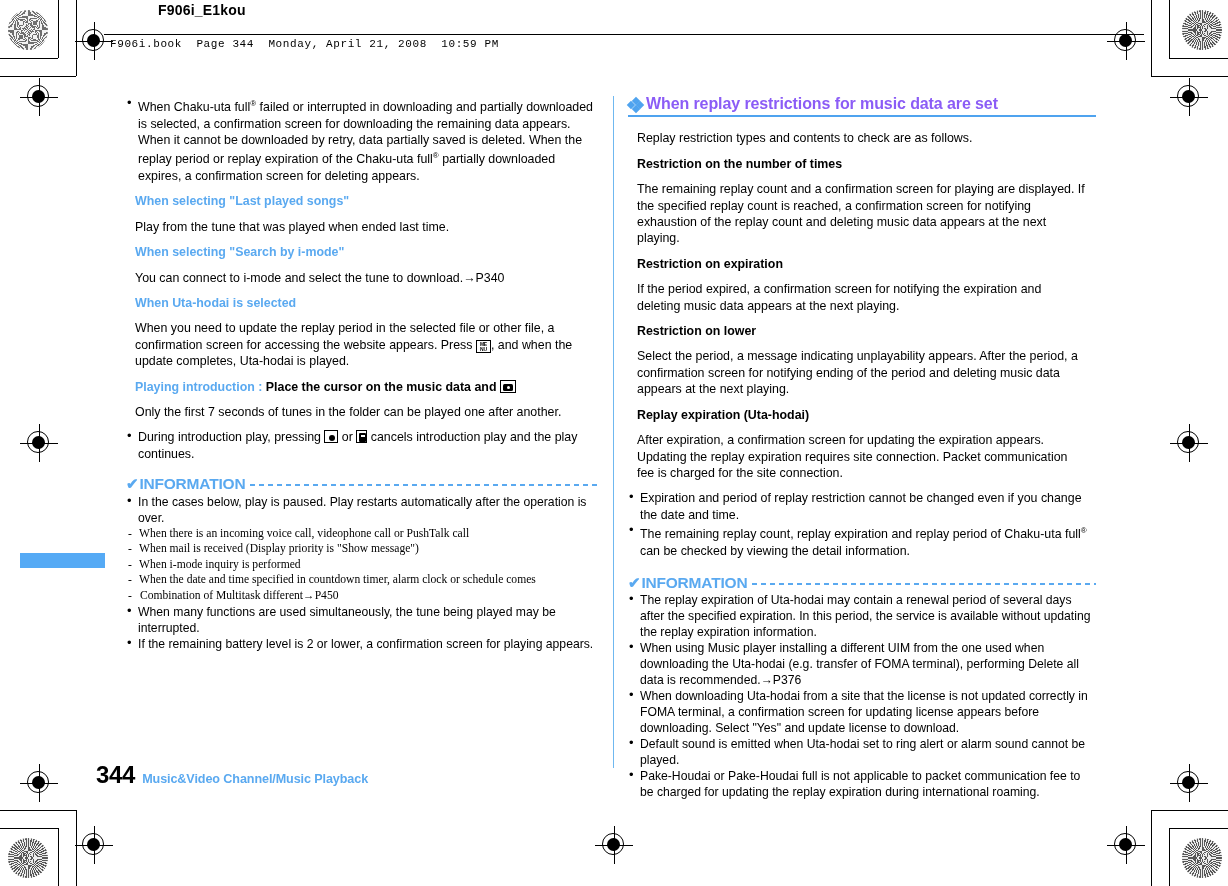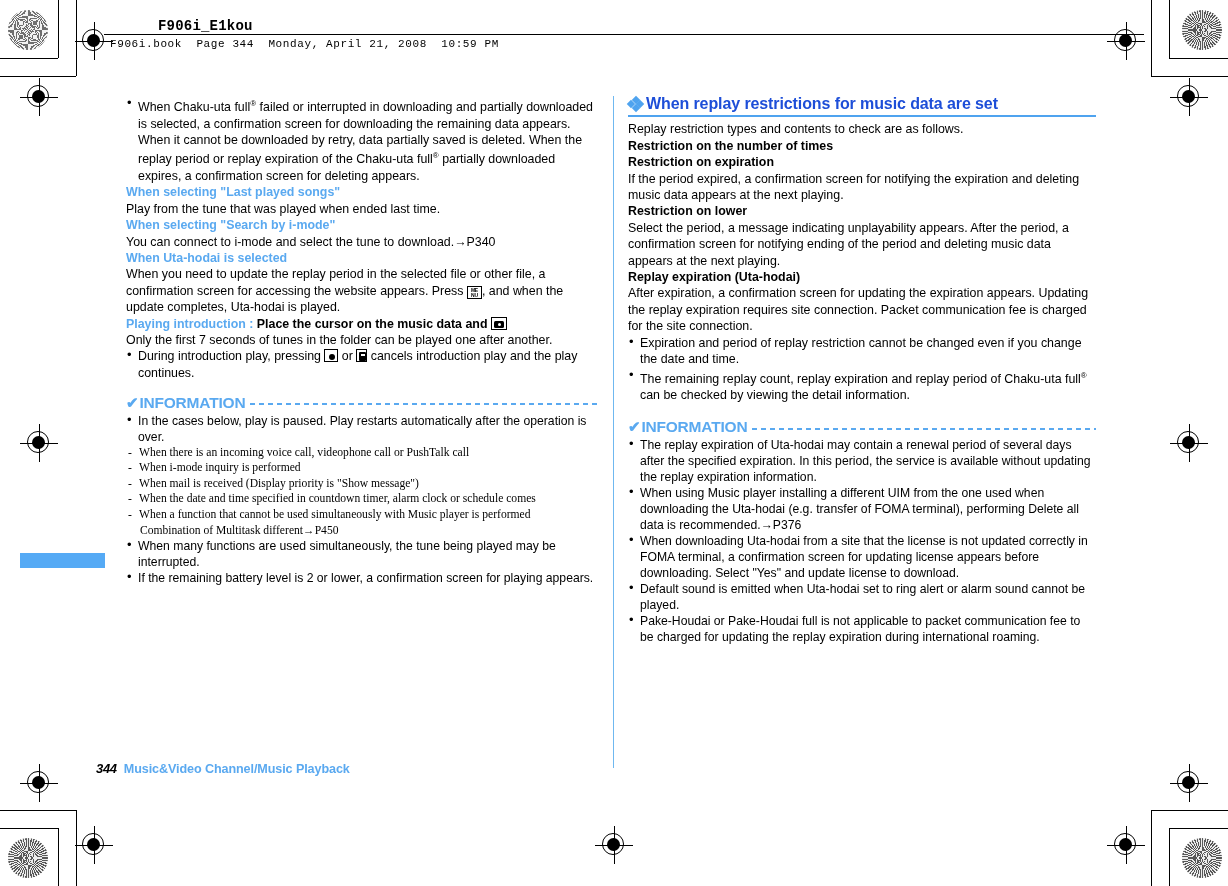--- a/index.html
+++ b/index.html
@@ -62,22 +62,22 @@
     opacity: .85;
   }
   .rosette.fine {
     background:
       repeating-conic-gradient(#555 0deg 2deg, #f0f0f0 2deg 4deg);
   }
 
   
   .header-code {
     position: absolute;
-    left: 158px; top: 18px;
-    font-family: Liberation Mono, monospace;
+    left: 158px; top: 2px;
+    font-family: Liberation Sans, sans-serif;
     font-weight: bold;
     font-size: 14px;
     letter-spacing: .2px;
   }
   .header-rule {
     position: absolute;
     left: 104px; top: 34px;
     width: 1040px; height: 1px;
     background: #000;
   }
@@ -126,34 +126,34 @@
     font-size: 11.6px;
     line-height: 15.6px;
   }
   ul.d > li::before {
     content: "-";
     position: absolute;
     left: 2px; top: 0;
   }
   ul.d > li .cont { display: block; padding-left: 1px; }
 
-  p { margin: 0; }
+  p { margin: 9px; }
 
   .blue-sub {
     color: #5aa9f0;
     font-weight: bold;
   }
   .bold { font-weight: bold; }
 
   
   .sec-head {
     display: flex;
-    align-items: center;
+    align-items: flex-end;
     gap: 3px;
-    color: #1d4ed8;
+    color: #8b5cf6;
     font-weight: bold;
     font-size: 16px;
     letter-spacing: -0.1px;
   }
   .sec-rule {
     margin-top: 3px;
     height: 2px;
     background: #4fa3ef;
     width: 100%;
   }
@@ -274,23 +274,22 @@
   
   .footer {
     position: absolute;
     left: 96px; top: 761px;
     display: flex;
     align-items: baseline;
     gap: 7px;
   }
   .footer .pg {
     font-weight: bold;
-    font-size: 13px;
+    font-size: 24px;
     letter-spacing: -0.3px;
-    font-style: italic;
   }
   .footer .chap {
     color: #5aa9f0;
     font-weight: bold;
     font-size: 12.6px;
     letter-spacing: -0.1px;
   }
 
   .tab-marker {
     position: absolute;
@@ -435,24 +434,24 @@
       <span>INFORMATION</span>
     <span class="dashes"></span>
   </div>
 
   <div class="info-block">
     <ul class="b">
       <li>In the cases below, play is paused. Play restarts automatically after the operation is over.</li>
     </ul>
     <ul class="d">
       <li>When there is an incoming voice call, videophone call or PushTalk call</li>
+      <li>When mail is received (Display priority is "Show message")</li>
       <li>When i-mode inquiry is performed</li>
-      <li>When mail is received (Display priority is "Show message")</li>
       <li>When the date and time specified in countdown timer, alarm clock or schedule comes</li>
-      <li><span>When a function that cannot be used simultaneously with Music player is performed</span><span class="cont">Combination of Multitask different→P450</span></li>
+      <li><span class="cont">Combination of Multitask different→P450</span></li>
     </ul>
     <ul class="b">
       <li>When many functions are used simultaneously, the tune being played may be interrupted.</li>
       <li>If the remaining battery level is 2 or lower, a confirmation screen for playing appears.</li>
     </ul>
   </div>
 </div>
 
 <div class="col col-right">
 
@@ -467,20 +466,21 @@
       <span>When replay restrictions for music data are set</span>
     </div>
     <div class="sec-rule"></div>
   </div>
 
   <div style="height:4px;"></div>
 
   <p>Replay restriction types and contents to check are as follows.</p>
 
   <p class="bold">Restriction on the number of times</p>
+  <p>The remaining replay count and a confirmation screen for playing are displayed. If the specified replay count is reached, a confirmation screen for notifying exhaustion of the replay count and deleting music data appears at the next playing.</p>
 
   <p class="bold">Restriction on expiration</p>
   <p>If the period expired, a confirmation screen for notifying the expiration and deleting music data appears at the next playing.</p>
 
   <p class="bold">Restriction on lower</p>
   <p>Select the period, a message indicating unplayability appears. After the period, a confirmation screen for notifying ending of the period and deleting music data appears at the next playing.</p>
 
   <p class="bold">Replay expiration (Uta-hodai)</p>
   <p>After expiration, a confirmation screen for updating the expiration appears. Updating the replay expiration requires site connection. Packet communication fee is charged for the site connection.</p>
 

